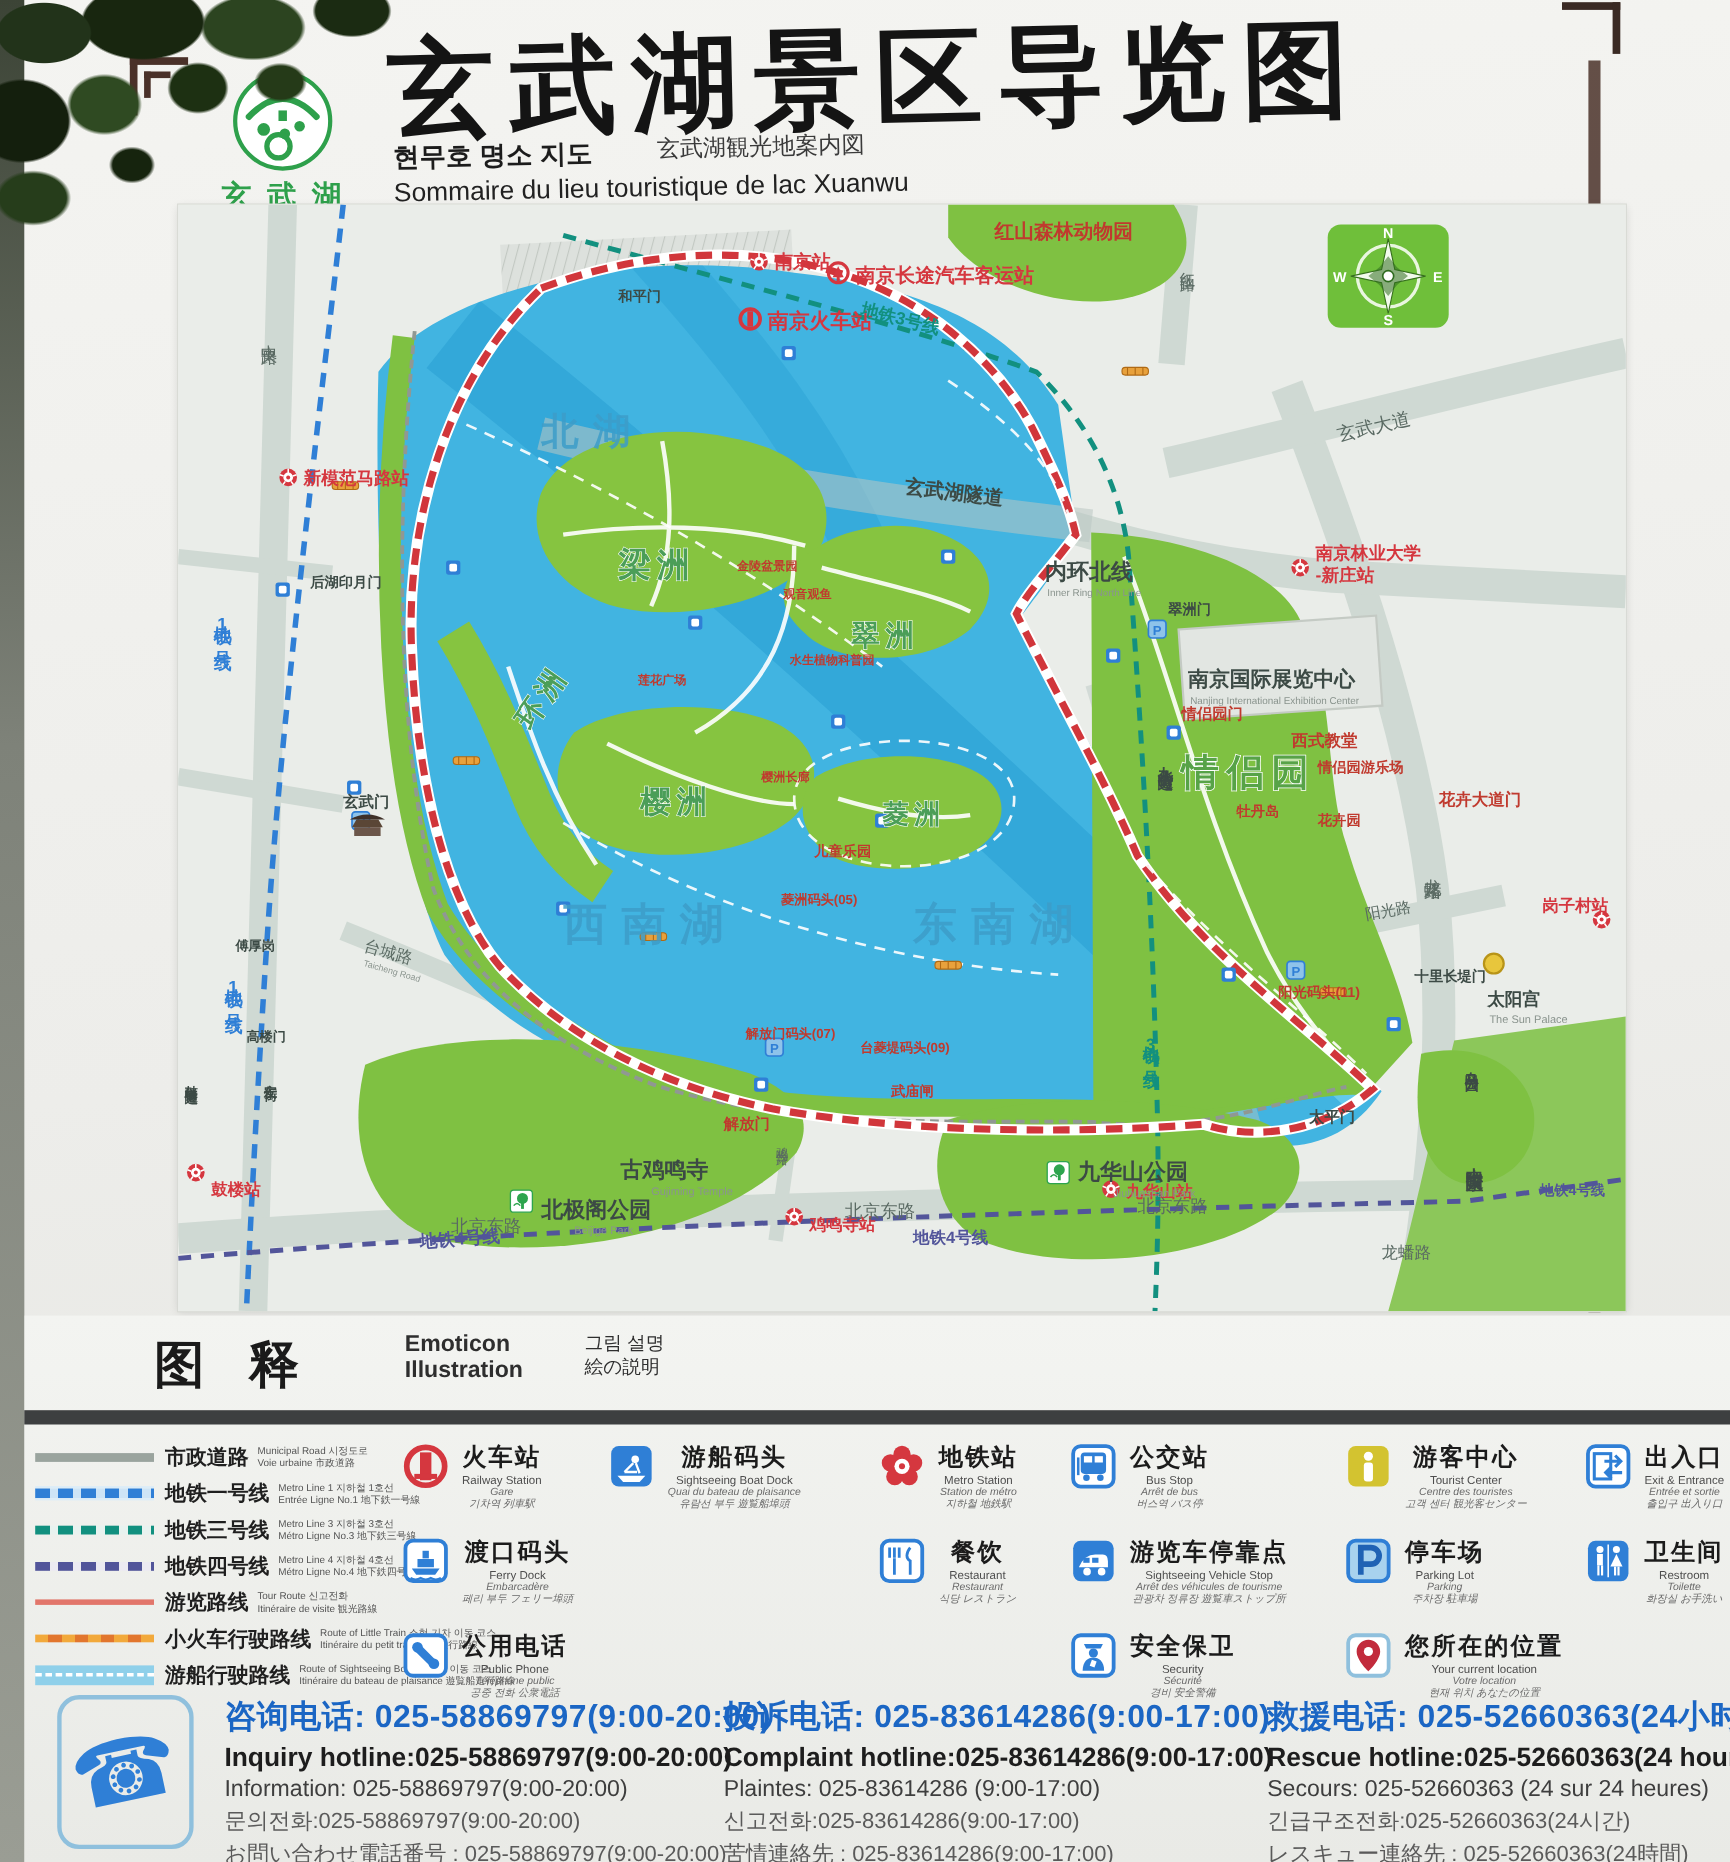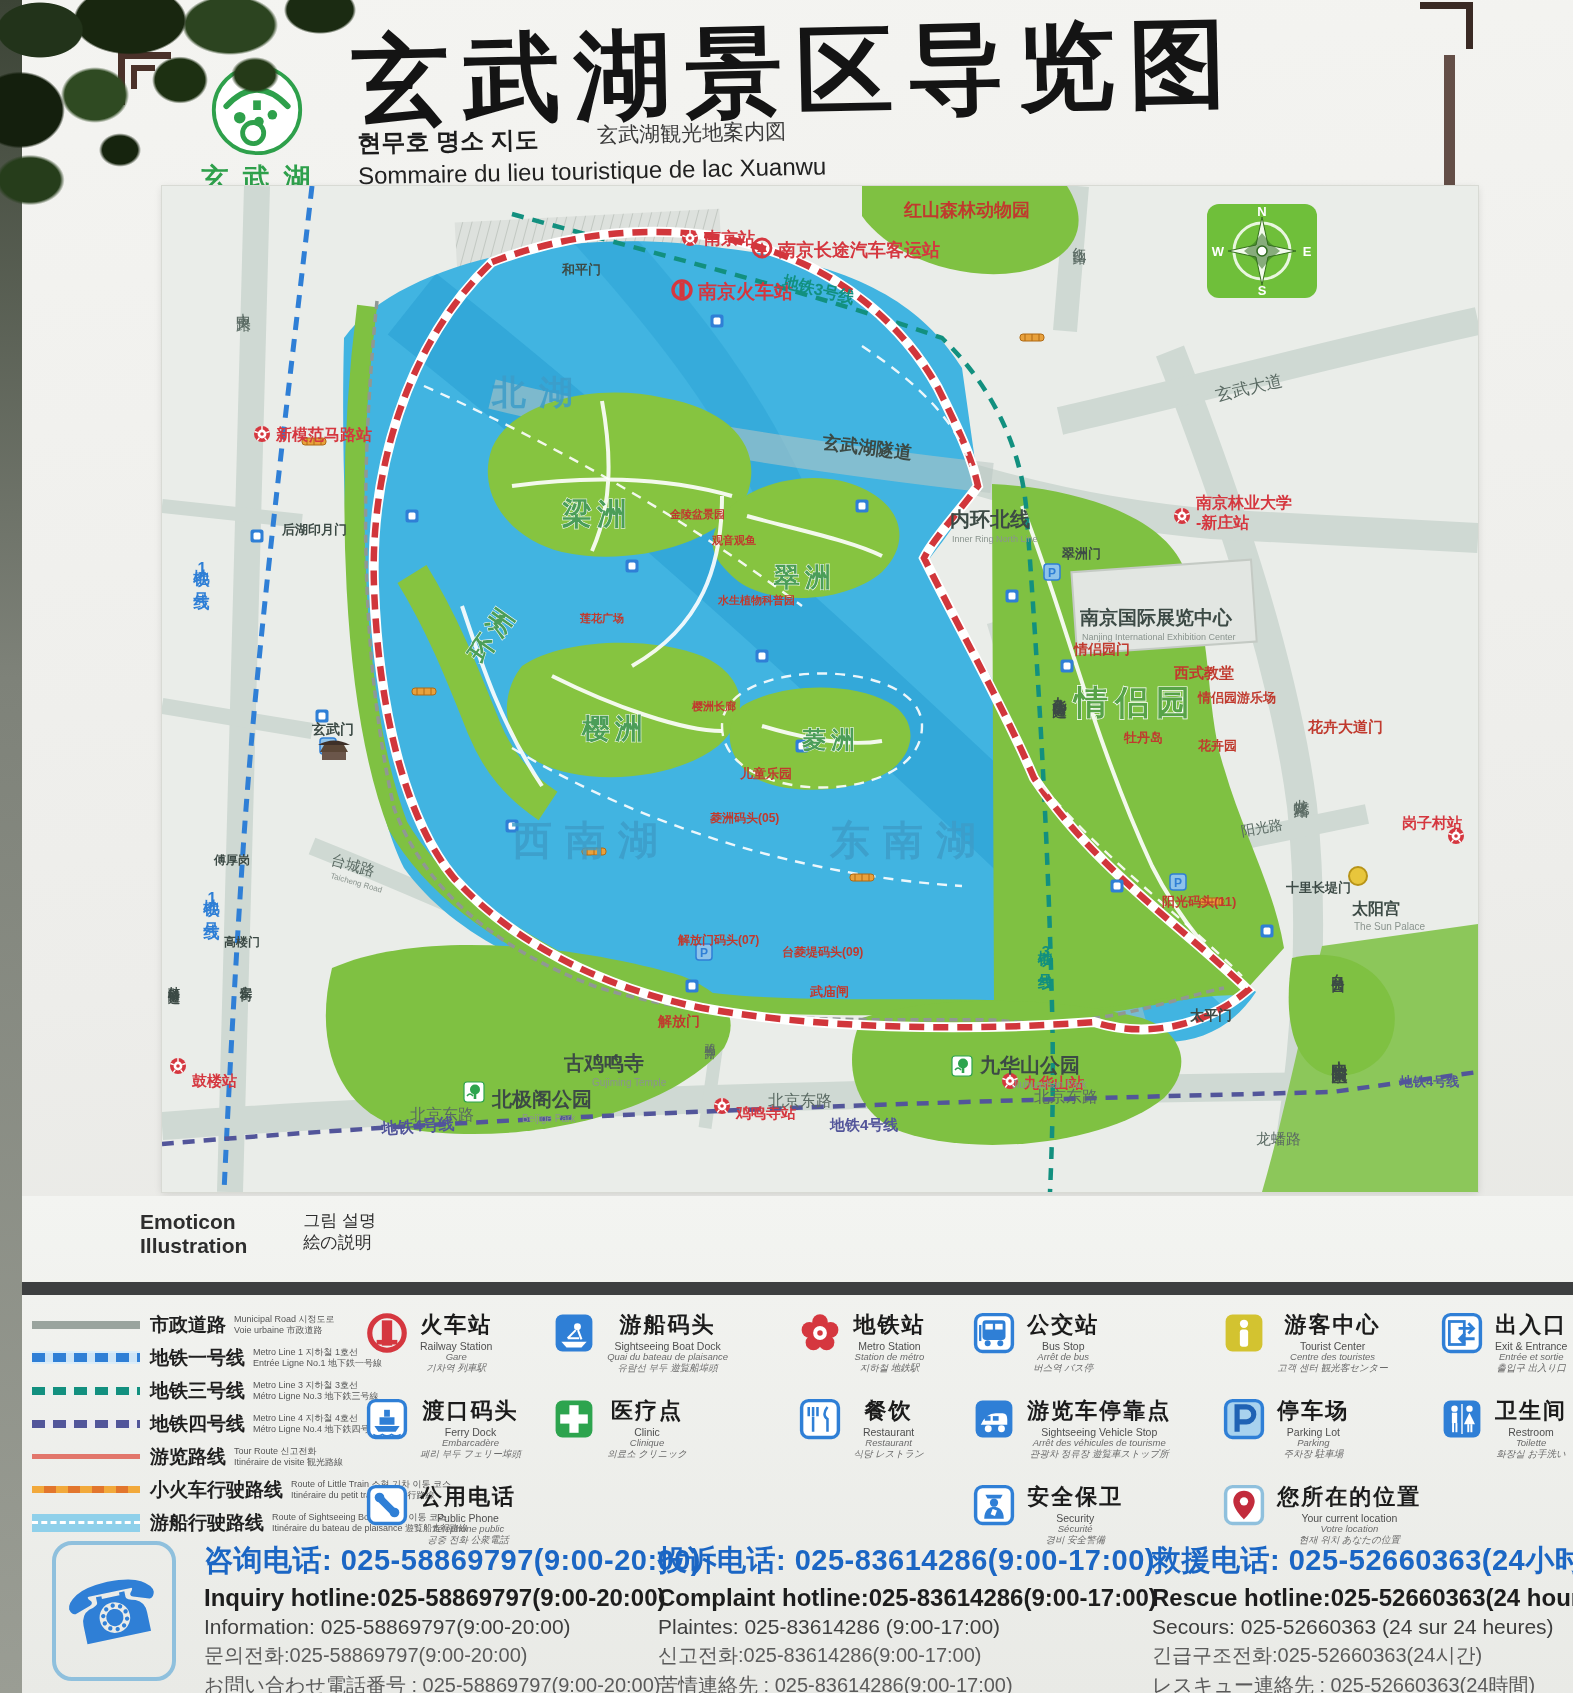--- a/index.html
+++ b/index.html
@@ -419,20 +419,21 @@
       <text x="530" y="524" class="poi" font-size="11">樱洲长廊</text>
       <text x="52" y="678" class="dark" font-size="12">傅厚岗</text>
       <text x="62" y="760" class="dark" font-size="12">高楼门</text>
       <text x="84" y="790" class="dark v" font-size="12">安仁街</text>
     </g>
   </svg>
   </div>
 
   <div class="legend-sheet">
     <div class="lg-head">
+      <div class="zh">图释</div>
       <div class="en">
         <div>Emoticon</div>
         <div>Illustration</div>
       </div>
       <div class="kj">
         <div>그림 설명</div>
         <div>絵の説明</div>
       </div>
     </div>
     <div class="lg-bar"></div>
@@ -572,35 +573,20 @@
                 <path d="M21.5 17.5 l-7 7 M23.5 17.5 l3 8 M14.5 24.5 l10 0" stroke="#fff" stroke-width="1.8" fill="none"></path>
               </svg>
             </span>
             <div class="lg-txt">
               <div class="zh">游船码头</div>
               <div class="s1">Sightseeing Boat Dock</div>
               <div class="s2">Quai du bateau de plaisance</div>
               <div class="s2">유람선 부두  遊覧船埠頭</div>
             </div>
           </div>
-          <div class="lg-item">
-            <span class="lg-ico">
-              <svg viewBox="0 0 40 40">
-                <rect x="4" y="4" width="32" height="32" rx="6" fill="#2da44e"></rect>
-                <rect x="16" y="8" width="8" height="24" fill="#fff"></rect>
-                <rect x="8" y="16" width="24" height="8" fill="#fff"></rect>
-              </svg>
-            </span>
-            <div class="lg-txt">
-              <div class="zh">医疗点</div>
-              <div class="s1">Clinic</div>
-              <div class="s2">Clinique</div>
-              <div class="s2">의료소  クリニック</div>
-            </div>
-          </div>
         </div>
         <div class="lg-col c4">
           <div class="lg-item">
             <span class="lg-ico">
               <svg viewBox="0 0 40 40">
                 <g fill="#d5373f">
                   <circle cx="20" cy="10.5" r="6.8"></circle>
                   <circle cx="29.2" cy="17.3" r="6.8"></circle>
                   <circle cx="25.7" cy="28.2" r="6.8"></circle>
                   <circle cx="14.3" cy="28.2" r="6.8"></circle>

